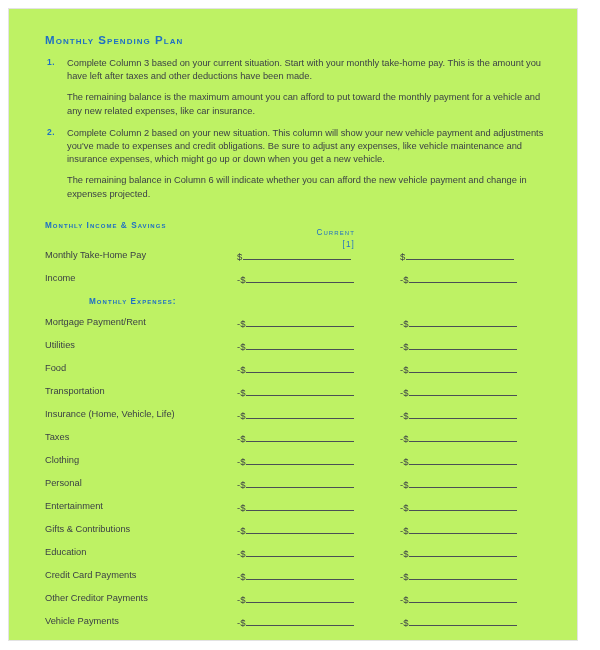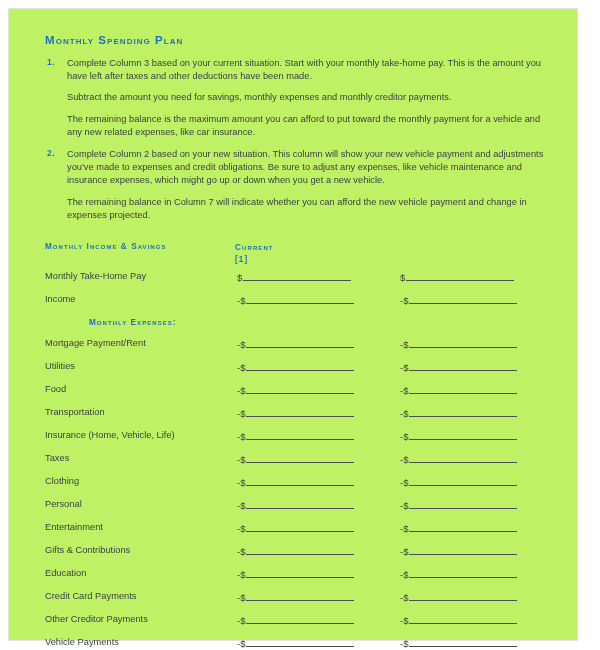--- a/index.html
+++ b/index.html
@@ -79,25 +79,25 @@
     position: relative;
     margin-top: 20px;
   }
 
   .col-heads {
     position: relative;
     height: 26px;
   }
   .col-head {
     position: absolute;
-    top: 0;
+    top: 6px;
     width: 120px;
-    text-align: left;
-    color: #1f6fc4;
-    font-weight: bold;
+    text-align: right;
+    color: #1f6fc4;
+    font-weight: normal;
     font-size: 8.2px;
     letter-spacing: 1.1px;
     font-variant: small-caps;
     text-transform: capitalize;
     line-height: 12px;
   }
   .col-head .idx { display: block; letter-spacing: 1.1px; }
   .col-head.c1 { left: 190px; }
   .col-head.c2 { left: 352px; }
 
@@ -171,27 +171,26 @@
 
 <div id="page">
   <div class="inner">
 
     <h1 class="doc-title">Monthly Spending Plan</h1>
 
     <ol class="steps" id="steps-list">
         <li class="step">
           <span class="step-num">1.</span>
           <p class="para">Complete Column 3 based on your current situation. Start with your monthly take-home pay. This is the amount you have left after taxes and other deductions have been made.</p>
-          <p class="para">Subtract the amount you need for savings, monthly expenses and monthly creditor payments.</p>
           <p class="para">The remaining balance is the maximum amount you can afford to put toward the monthly payment for a vehicle and any new related expenses, like car insurance.</p>
         </li>
         <li class="step">
           <span class="step-num">2.</span>
           <p class="para">Complete Column 2 based on your new situation. This column will show your new vehicle payment and adjustments you've made to expenses and credit obligations. Be sure to adjust any expenses, like vehicle maintenance and insurance expenses, which might go up or down when you get a new vehicle.</p>
-          <p class="para">The remaining balance in Column 7 will indicate whether you can afford the new vehicle payment and change in expenses projected.</p>
+          <p class="para">The remaining balance in Column 6 will indicate whether you can afford the new vehicle payment and change in expenses projected.</p>
         </li>
       </ol>
 
     <div class="table">
 
       <div class="col-heads">
         <div class="section-label">Monthly Income &amp; Savings</div>
 
         <div class="col-head c1">
           <span>Current</span>

